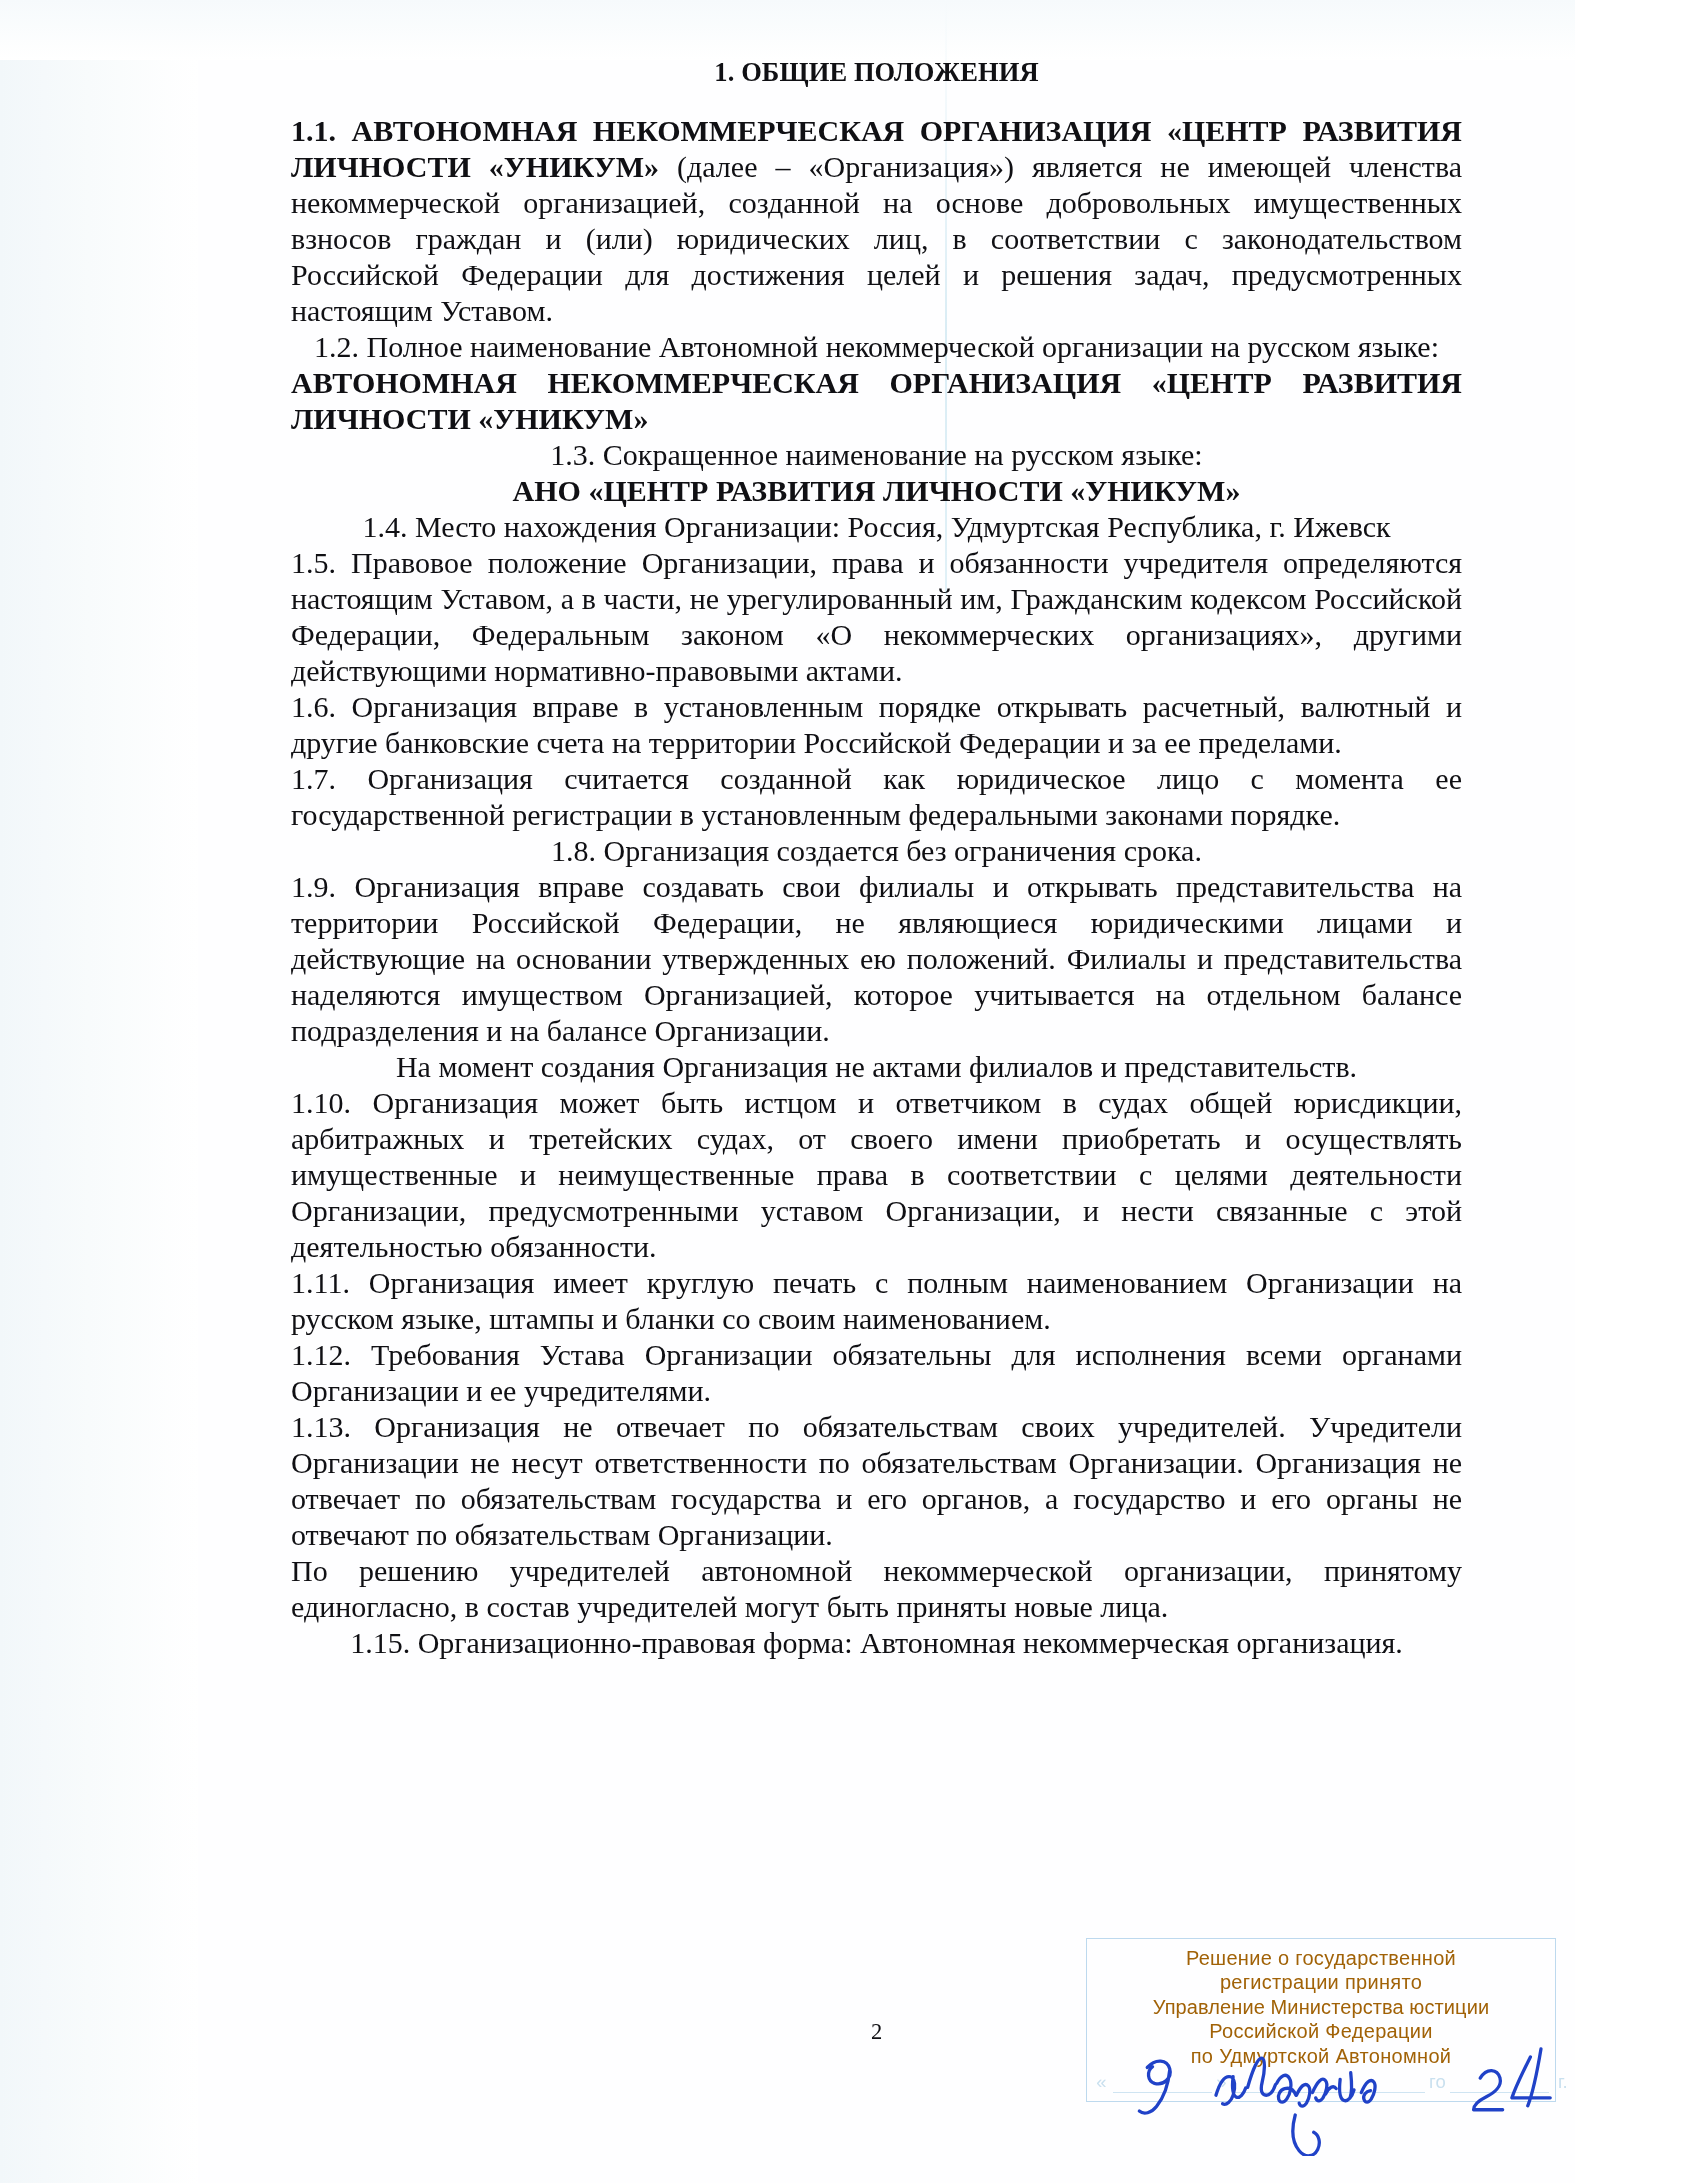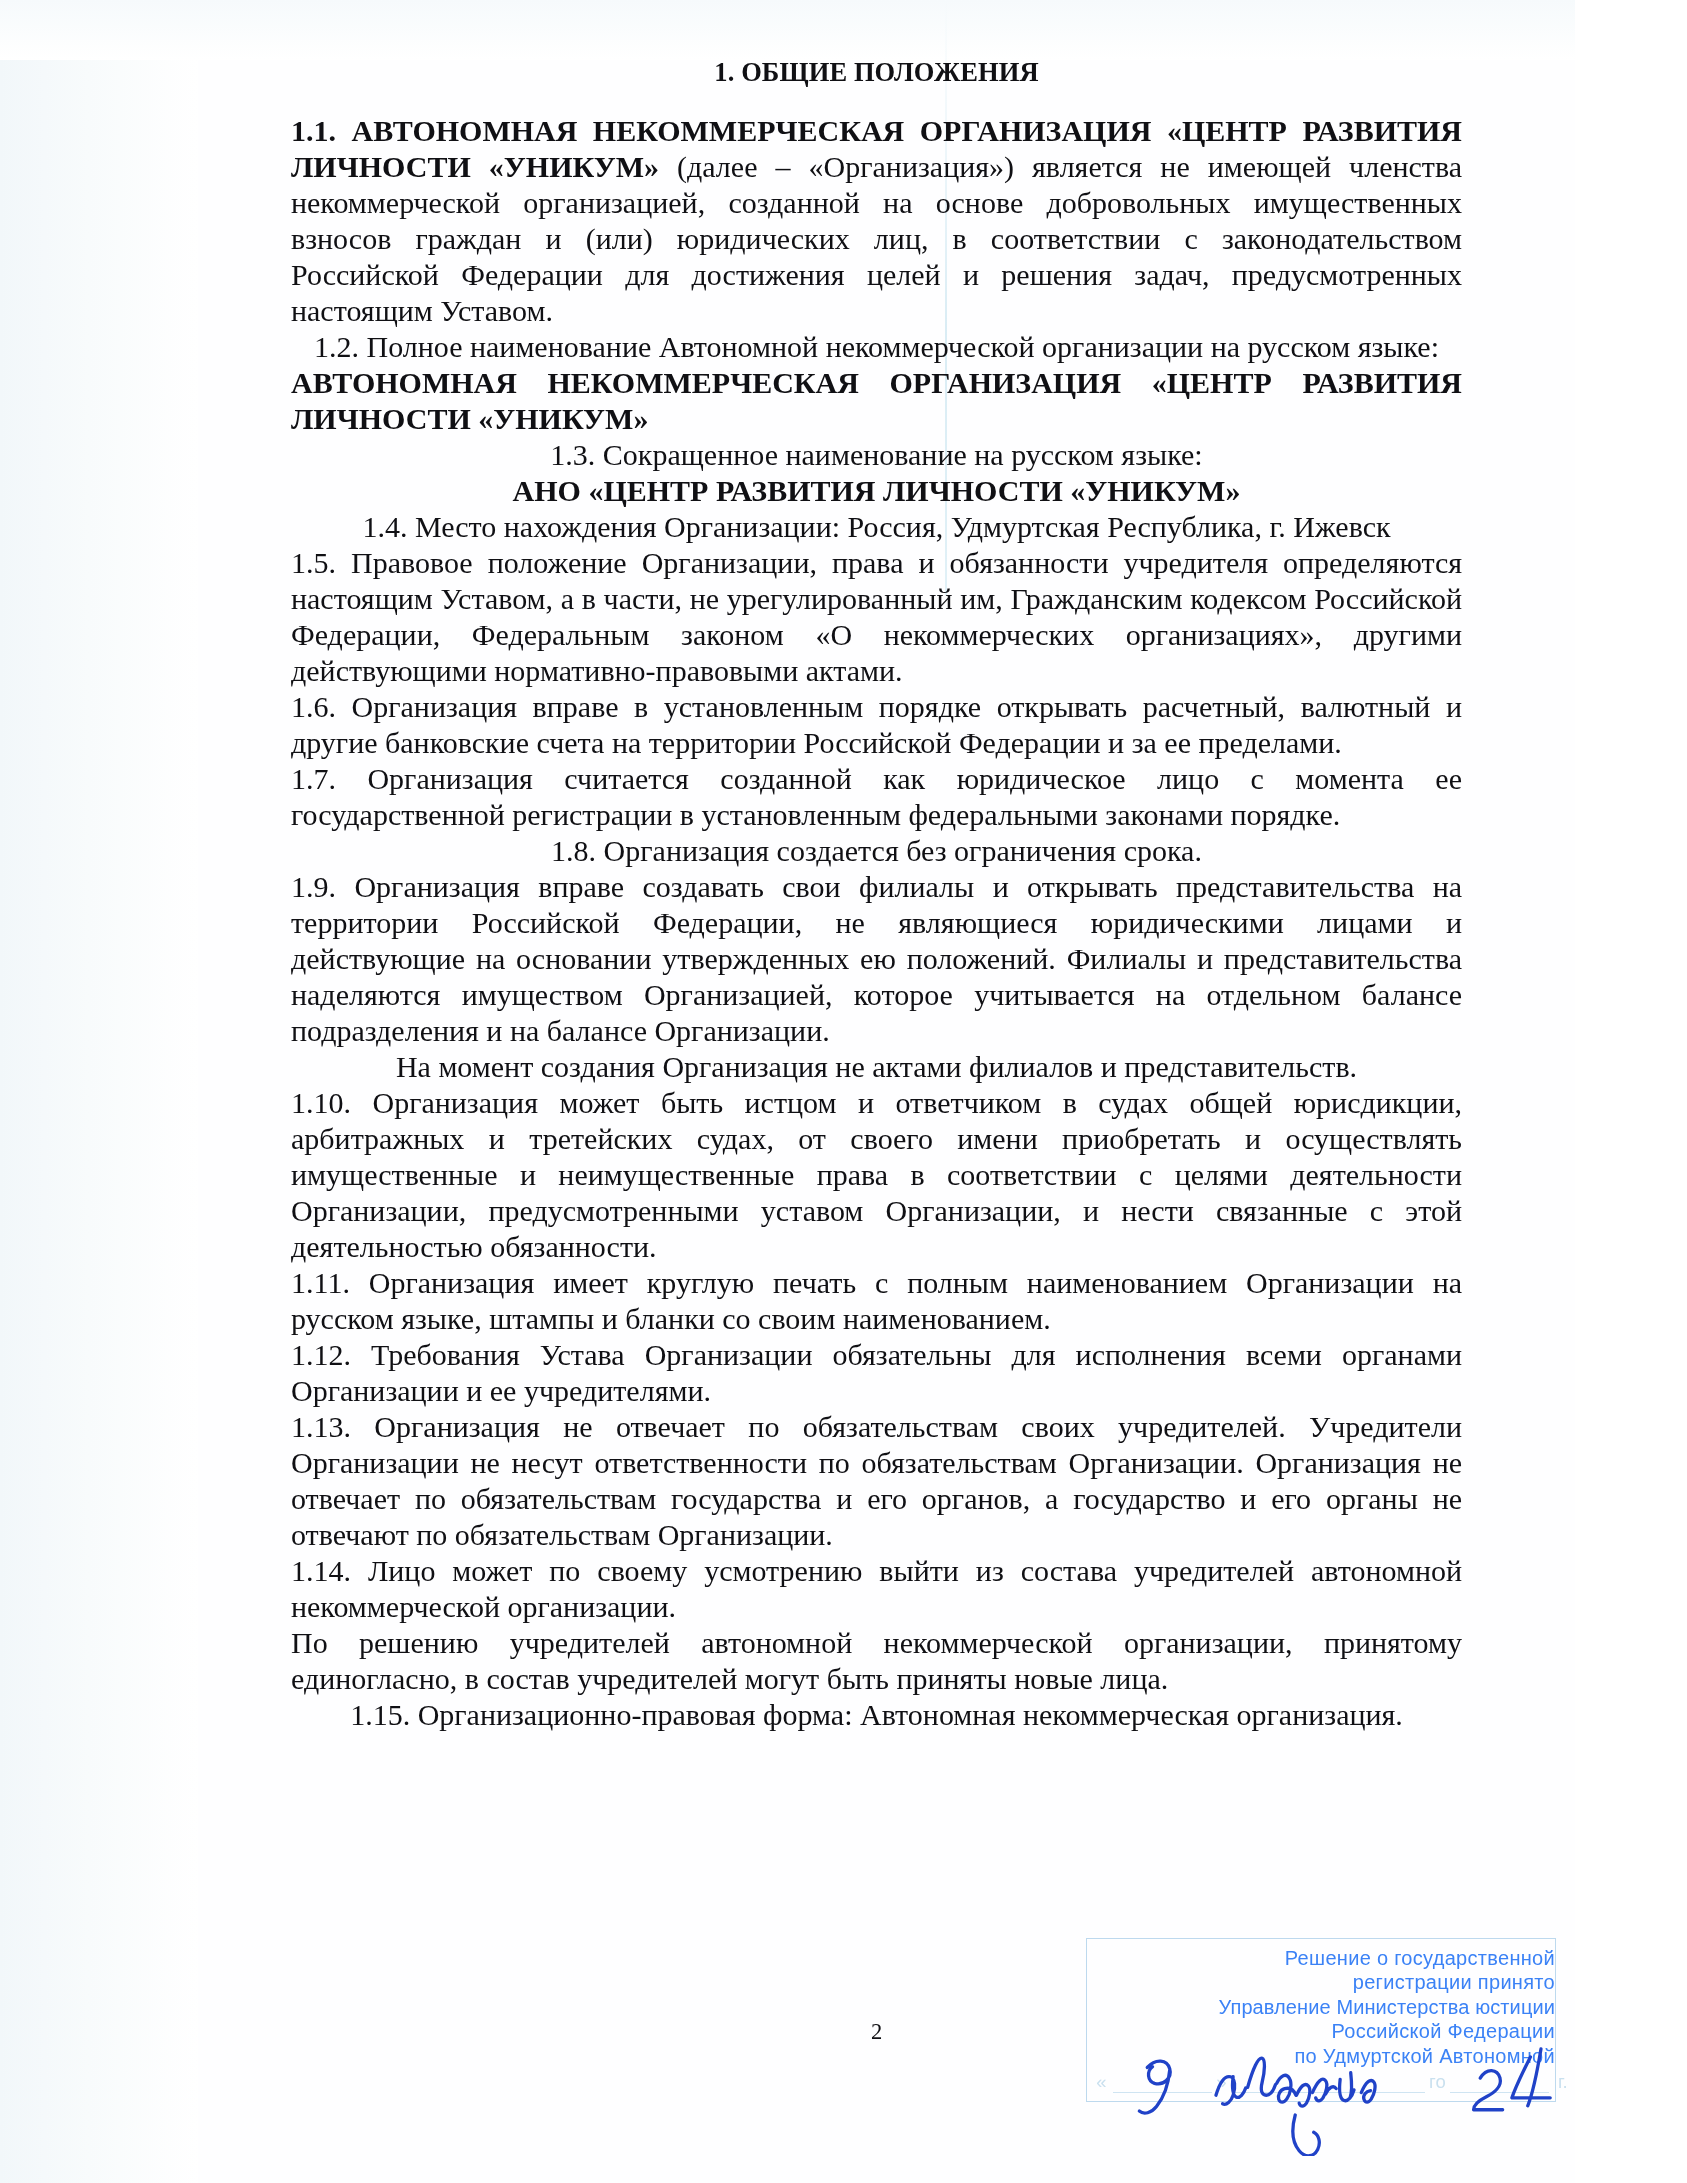--- a/index.html
+++ b/index.html
@@ -83,25 +83,25 @@
     width: 470px;
     height: 164px;
     border: 1.3px solid #bdd9ee;
     box-sizing: border-box;
     font-family: "Liberation Sans", "DejaVu Sans", sans-serif;
     color: #bcd9ec;
     pointer-events: none;
   }
   .stamp-lines {
     padding-top: 6.6px;
-    text-align: right;
+    text-align: center;
     font-size: 20px;
     line-height: 24.5px;
     letter-spacing: 0.3px;
-    color: #3b82f6;
+    color: #a16207;
   }
   .stamp-line.wide { letter-spacing: 0.1px; }
   .stamp-date-row {
     position: absolute;
     left: 9.3px;
     right: 8px;
     bottom: 8px;
     display: flex;
     align-items: flex-end;
     font-size: 18.5px;
@@ -167,21 +167,20 @@
     <p class="para left">На момент создания Организация не актами филиалов и представительств.</p>
 
     <p class="para">1.10. Организация может быть истцом и ответчиком в судах общей юрисдикции, арбитражных и третейских судах, от своего имени приобретать и осуществлять имущественные и неимущественные права в соответствии с целями деятельности Организации, предусмотренными уставом Организации, и нести связанные с этой деятельностью обязанности.</p>
 
     <p class="para">1.11. Организация имеет круглую печать с полным наименованием Организации на русском языке, штампы и бланки со своим наименованием.</p>
 
     <p class="para">1.12. Требования Устава Организации обязательны для исполнения всеми органами Организации и ее учредителями.</p>
 
     <p class="para">1.13. Организация не отвечает по обязательствам своих учредителей. Учредители Организации не несут ответственности по обязательствам Организации. Организация не отвечает по обязательствам государства и его органов, а государство и его органы не отвечают по обязательствам Организации.</p>
 
-    <p class="para">1.14. Лицо может по своему усмотрению выйти из состава учредителей автономной некоммерческой организации.</p>
 
     <p class="para">По решению учредителей автономной некоммерческой организации, принятому единогласно, в состав учредителей могут быть приняты новые лица.</p>
 
     <p class="para left">1.15. Организационно-правовая форма: Автономная некоммерческая организация.</p>
 
     <div class="pg-number">2</div>
   </div>
 
   <div class="stamp">
     <div class="stamp-lines">

